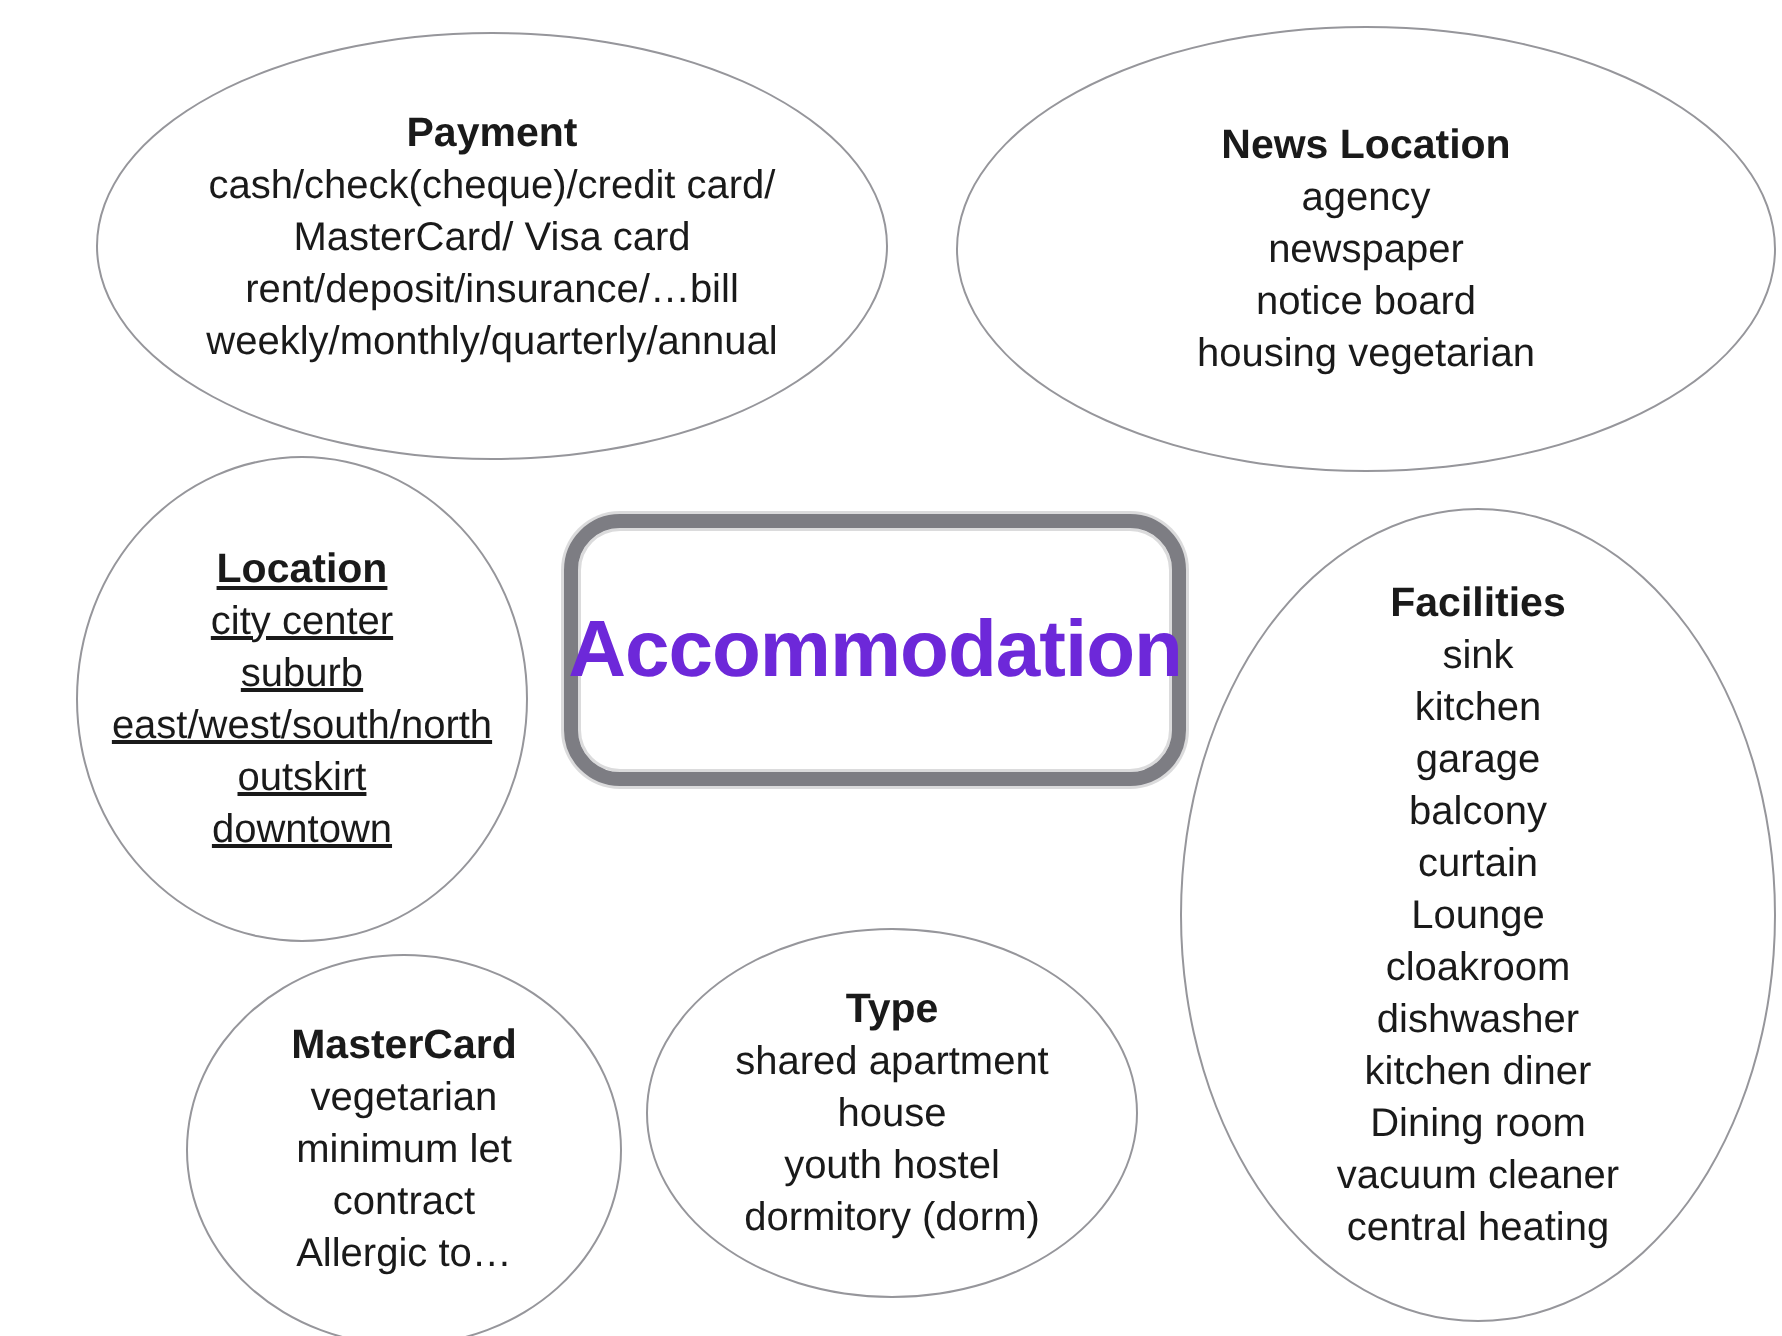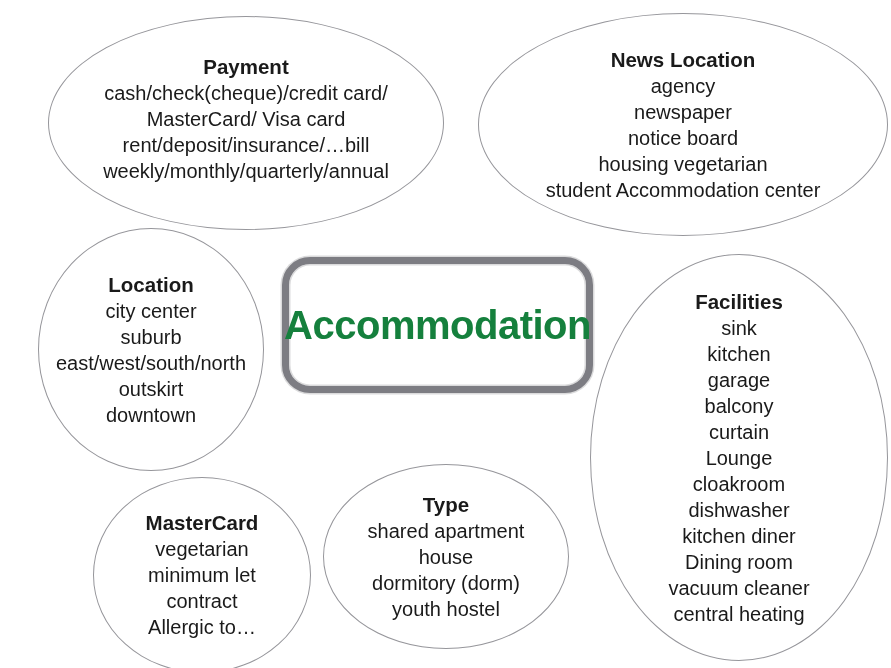--- a/index.html
+++ b/index.html
@@ -30,21 +30,21 @@
     white-space: nowrap;
   }
   .bubble-title {
     font-weight: bold;
     font-size: 20.5px;
   }
 
   
   .b-payment     { left: 48px;  top: 16px;  width: 396px; height: 214px; }
   .b-news        { left: 478px; top: 13px;  width: 410px; height: 223px; }
-  .b-location    { left: 38px;  top: 228px; width: 226px; height: 243px; }
+  .b-location    { left: 38px;  top: 228px; width: 226px; height: 243px; text-decoration: underline; }
   .b-facilities  { left: 590px; top: 254px; width: 298px; height: 407px; }
   .b-requirement { left: 93px;  top: 477px; width: 218px; height: 196px; }
   .b-type        { left: 323px; top: 464px; width: 246px; height: 185px; }
   .b-payment .bubble-content { padding-bottom: 8px; }
 
   .center-box {
     position: absolute;
     left: 282px;
     top: 257px;
     width: 311px;
@@ -80,37 +80,36 @@
     </div>
   </div>
 
   <div class="bubble b-news">
     <div class="bubble-content">
       <div class="bubble-title">News Location</div>
       <div>agency</div>
       <div>newspaper</div>
       <div>notice board</div>
       <div>housing vegetarian</div>
-      <div>student Accommodation center</div>
     </div>
   </div>
 
   <div class="bubble b-location">
     <div class="bubble-content">
       <div class="bubble-title">Location</div>
       <div>city center</div>
       <div>suburb</div>
       <div>east/west/south/north</div>
       <div>outskirt</div>
       <div>downtown</div>
     </div>
   </div>
 
   <div class="center-box" style="border-color: rgb(125, 125, 131);">
-    <span class="center-label" style="color: #15803d;">Accommodation</span>
+    <span class="center-label" style="color: #6d28d9;">Accommodation</span>
   </div>
 
   <div class="bubble b-facilities">
     <div class="bubble-content">
       <div class="bubble-title">Facilities</div>
       <div>sink</div>
       <div>kitchen</div>
       <div>garage</div>
       <div>balcony</div>
       <div>curtain</div>
@@ -132,18 +131,18 @@
       <div>contract</div>
       <div>Allergic to…</div>
     </div>
   </div>
 
   <div class="bubble b-type">
     <div class="bubble-content">
       <div class="bubble-title">Type</div>
       <div>shared apartment</div>
       <div>house</div>
+      <div>youth hostel</div>
       <div>dormitory (dorm)</div>
-      <div>youth hostel</div>
     </div>
   </div>
 
 </div>
 
 </body></html>

